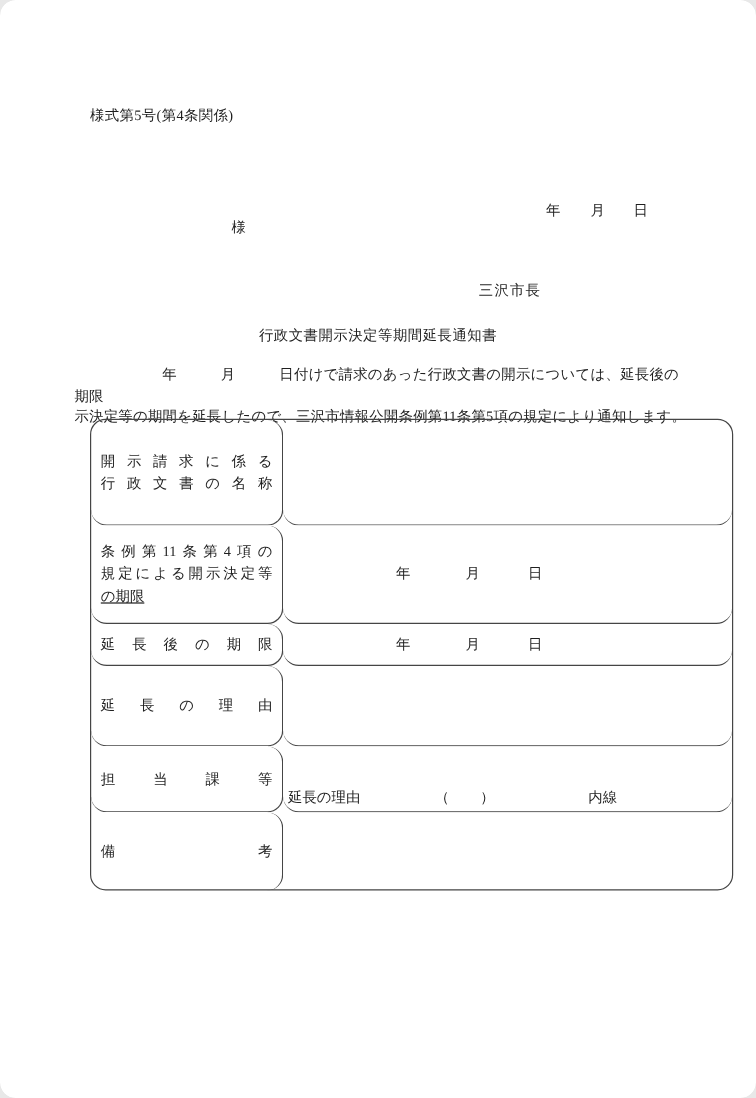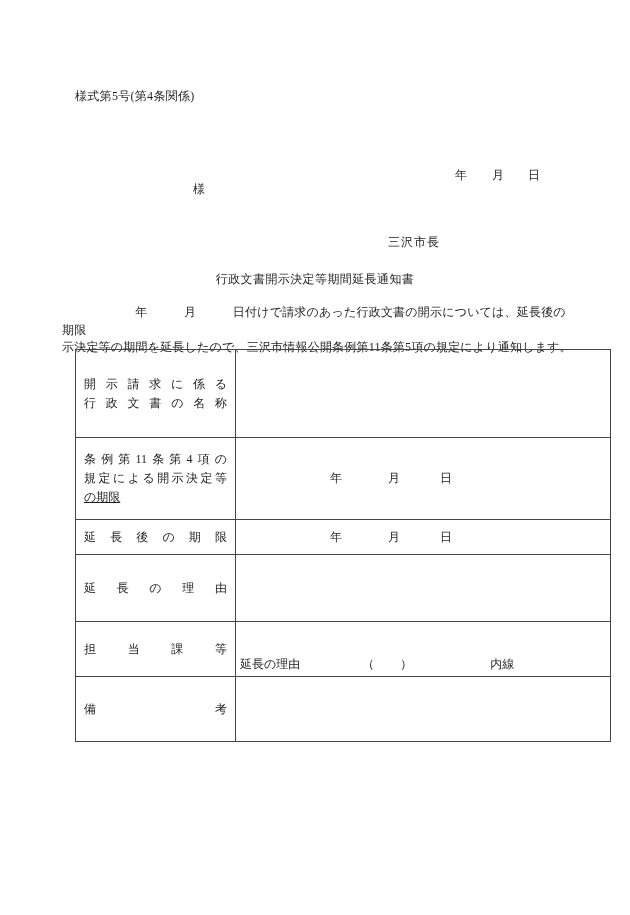--- a/index.html
+++ b/index.html
@@ -1,33 +1,33 @@
 <!DOCTYPE html>
 <html><head>
 <meta charset="utf-8">
 <style>
-  * { margin: 0; padding: 0; box-sizing: border-box; }
+  * { margin: 0; padding: 0; box-sizing: border-box; border-radius: 13px; }
   html, body { background: #e8e8e8; }
   .page {
     position: relative;
     width: 630px;
     height: 915px;
     background: #ffffff;
     font-family: "Liberation Serif", "DejaVu Serif", serif;
     color: #1f1f1f;
     font-size: 12px;
     overflow: hidden;
   }
   .abs { position: absolute; }
   .form-number { left: 75px; top: 88px; letter-spacing: 0.3px; }
   .issue-date { left: 455px; top: 123px; margin-top: 44px; }
   .issue-date .gap-m { margin-left: 25px; }
   .issue-date .gap-d { margin-left: 24px; }
   .addressee { left: 193px; top: 181px; }
-  .sender { left: 388px; top: 234px; letter-spacing: 1px; }
+  .sender { left: 399px; top: 234px; letter-spacing: 1px; }
   .doc-title { left: 0; top: 271px; width: 630px; text-align: center; letter-spacing: 0.4px; }
   .body-para { left: 62px; top: 304px; width: 512px; line-height: 17.5px; letter-spacing: 0.2px; }
 
   .notice-table {
     position: absolute;
     left: 75px; top: 349px;
     width: 536px; height: 393px;
     border: 1px solid #454545;
     display: grid;
     grid-template-columns: 160px 1fr;

